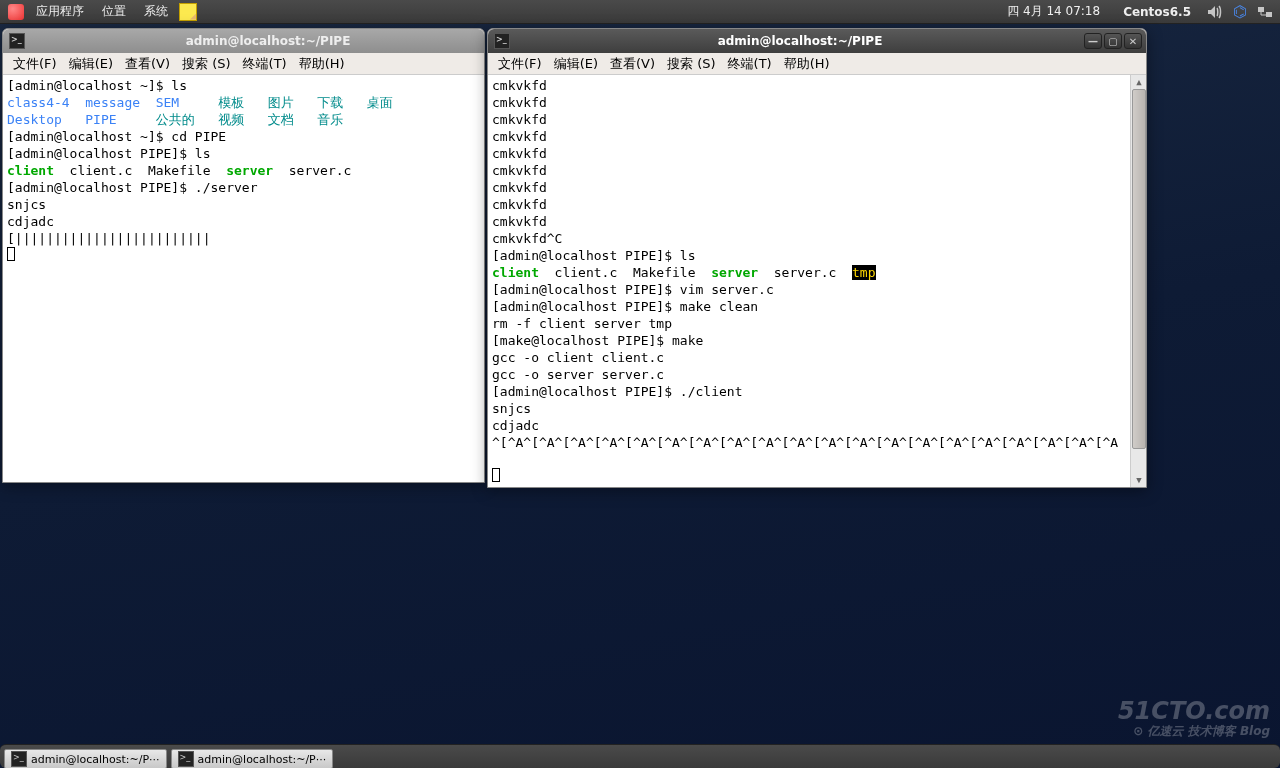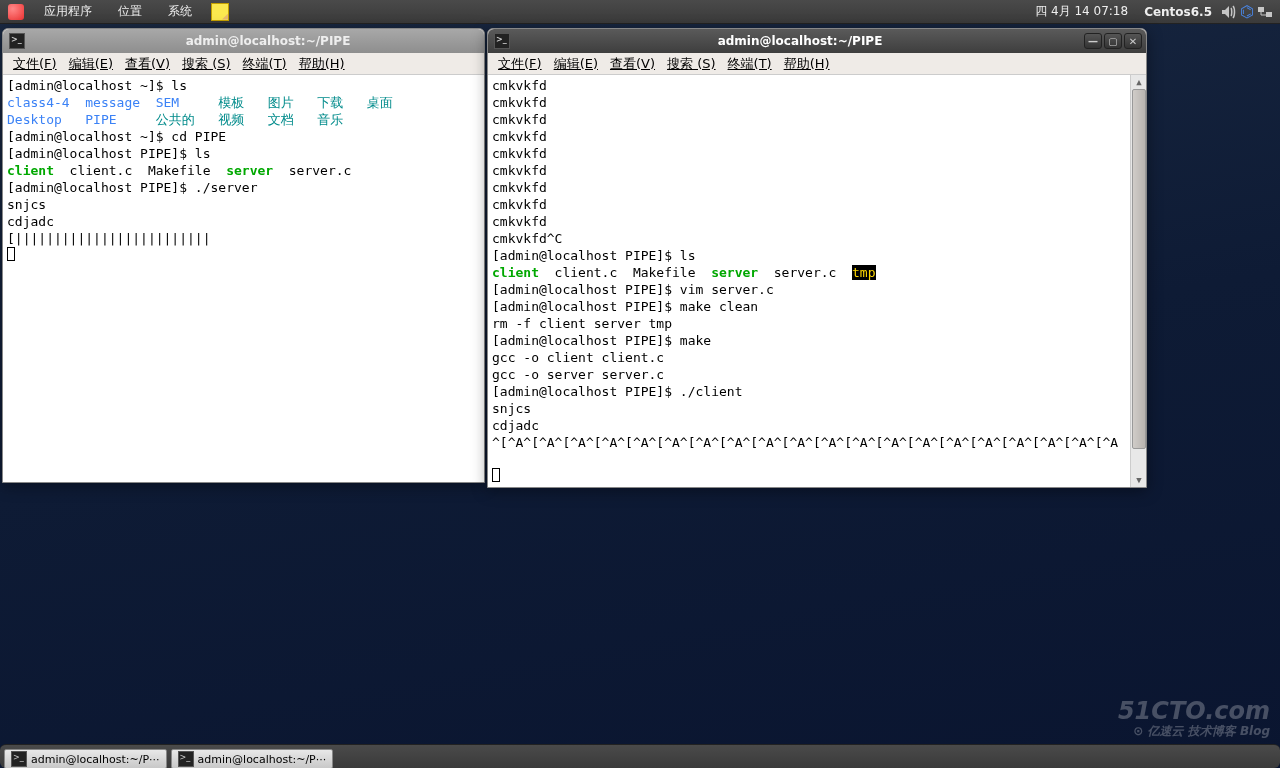--- a/index.html
+++ b/index.html
@@ -1,38 +1,38 @@
 <!DOCTYPE html>
 <html><head>
 <meta charset="utf-8">
 <style>
 * { margin:0; padding:0; box-sizing:border-box; }
 body { width:1280px; height:768px; font-family:"DejaVu Sans",sans-serif; font-size:12px; background:linear-gradient(170deg,#1a2942 0%,#0e1b35 50%,#0a1530 100%); overflow:hidden; position:relative; }
 .top-panel { height:24px; background:linear-gradient(#4a4a4a,#3a3a3a); display:flex; align-items:center; color:#eee; padding:0 6px; border-bottom:1px solid #222; }
-.panel-left { display:flex; align-items:center; gap:10px; }
+.panel-left { display:flex; align-items:center; gap:2px; }
 .panel-item { padding:2px 8px; cursor:pointer; }
 .panel-icon { width:20px; height:20px; display:flex; align-items:center; justify-content:center; }
 .gnome-foot { width:16px; height:16px; background:radial-gradient(circle at 30% 30%,#f88,#e33); border-radius:3px; position:relative; }
 .notes-icon { width:18px; height:18px; background:#fce94f; border:1px solid #c4a000; position:relative; }
 .notes-icon::after { content:''; position:absolute; right:0; bottom:0; width:6px; height:6px; background:#e9b96e; clip-path:polygon(0 100%,100% 0,100% 100%); }
-.panel-right { margin-left:auto; display:flex; align-items:center; gap:0; }
+.panel-right { margin-left:auto; display:flex; align-items:center; gap:7px; }
 .sys-icon { width:18px; height:18px; display:flex; align-items:center; justify-content:center; opacity:.85; }
 .window { position:absolute; background:#efebe7; border:1px solid #888; border-radius:6px 6px 0 0; box-shadow:0 3px 15px rgba(0,0,0,.4); }
 .win-left { left:2px; top:28px; width:483px; height:455px; }
 .win-right { left:487px; top:28px; width:660px; height:460px; }
 .titlebar { height:24px; display:flex; align-items:center; border-radius:6px 6px 0 0; font-weight:bold; color:#fff;gap:21px; }
 .titlebar.inactive { background:linear-gradient(#a8a8a8,#8e8e8e); color:#eee; }
 .titlebar.active { background:linear-gradient(#5a5a5a,#3e3e3e); }
 .title-icon { width:16px; height:16px; background:#222; margin:0 6px; border:1px solid #555; position:relative; }
 .title-icon::after { content:'>_'; color:#ccc; font-size:8px; position:absolute; top:1px; left:1px; }
 .title-text { flex:1; text-align:center; font-size:12px; }
 .win-controls { display:flex; gap:2px; padding-right:4px; }
 .win-btn { width:18px; height:16px; background:linear-gradient(#555,#333); border:1px solid #222; border-radius:3px; display:flex; align-items:center; justify-content:center; color:#ccc; font-size:10px; cursor:pointer; }
 .menubar { height:22px; background:#efebe7; display:flex; align-items:center; padding:0 4px; border-bottom:1px solid #ccc; font-size:13px; }
-.menu-item { padding:2px 6px; cursor:pointer;text-decoration:underline; }
+.menu-item { padding:2px 6px; cursor:pointer; }
 .term-body { position:relative; background:#fff; height:calc(100% - 46px); padding:2px 4px; font-family:"DejaVu Sans Mono",monospace; font-size:13px; line-height:17px; overflow:hidden; color:#000; white-space:pre; }
 .term-right .term-body { padding-right:20px; }
 .scrollbar { position:absolute; right:0; top:0; width:16px; height:100%; background:#e8e8e8; border-left:1px solid #ccc; }
 .scroll-thumb { position:absolute; width:14px; left:1px; background:linear-gradient(90deg,#d0ccc8,#b8b4b0); border:1px solid #999; border-radius:2px; }
 .scroll-arrow { position:absolute; width:14px; height:14px; left:1px; display:flex; align-items:center; justify-content:center; font-size:9px; color:#666; }
 .blue { color:#3b82f6; }
 .green { color:#00a800; font-weight:bold; }
 .cyan { color:#008b8b; }
 .hilite { background:#000; color:#ffd800; }
 .cursor-box { display:inline-block; width:8px; height:14px; border:1px solid #000; }
@@ -131,21 +131,21 @@
 <span>cmkvkfd</span>
 <span>cmkvkfd</span>
 <span>cmkvkfd</span>
 <span>cmkvkfd</span>
 <span>cmkvkfd^C</span>
 <span>[admin@localhost PIPE]$ ls</span>
 <span class="green">client</span><span>  client.c  Makefile  </span><span class="green">server</span><span>  server.c  </span><span class="hilite">tmp</span>
 <span>[admin@localhost PIPE]$ vim server.c</span>
 <span>[admin@localhost PIPE]$ make clean</span>
 <span>rm -f client server tmp</span>
-<span>[admin@localhost PIPE]$ make</span>
+<span>[make@localhost PIPE]$ make</span>
 <span>gcc -o client client.c</span>
 <span>gcc -o server server.c</span>
 <span>[admin@localhost PIPE]$ ./client</span>
 <span>snjcs</span>
 <span>cdjadc</span>
 <span>^[^A^[^A^[^A^[^A^[^A^[^A^[^A^[^A^[^A^[^A^[^A^[^A^[^A^[^A^[^A^[^A^[^A^[^A^[^A^[^A</span>
 
 <span class="cursor-box"></span>
     <div class="scrollbar">
       <div class="scroll-arrow" style="top:0">▲</div>

